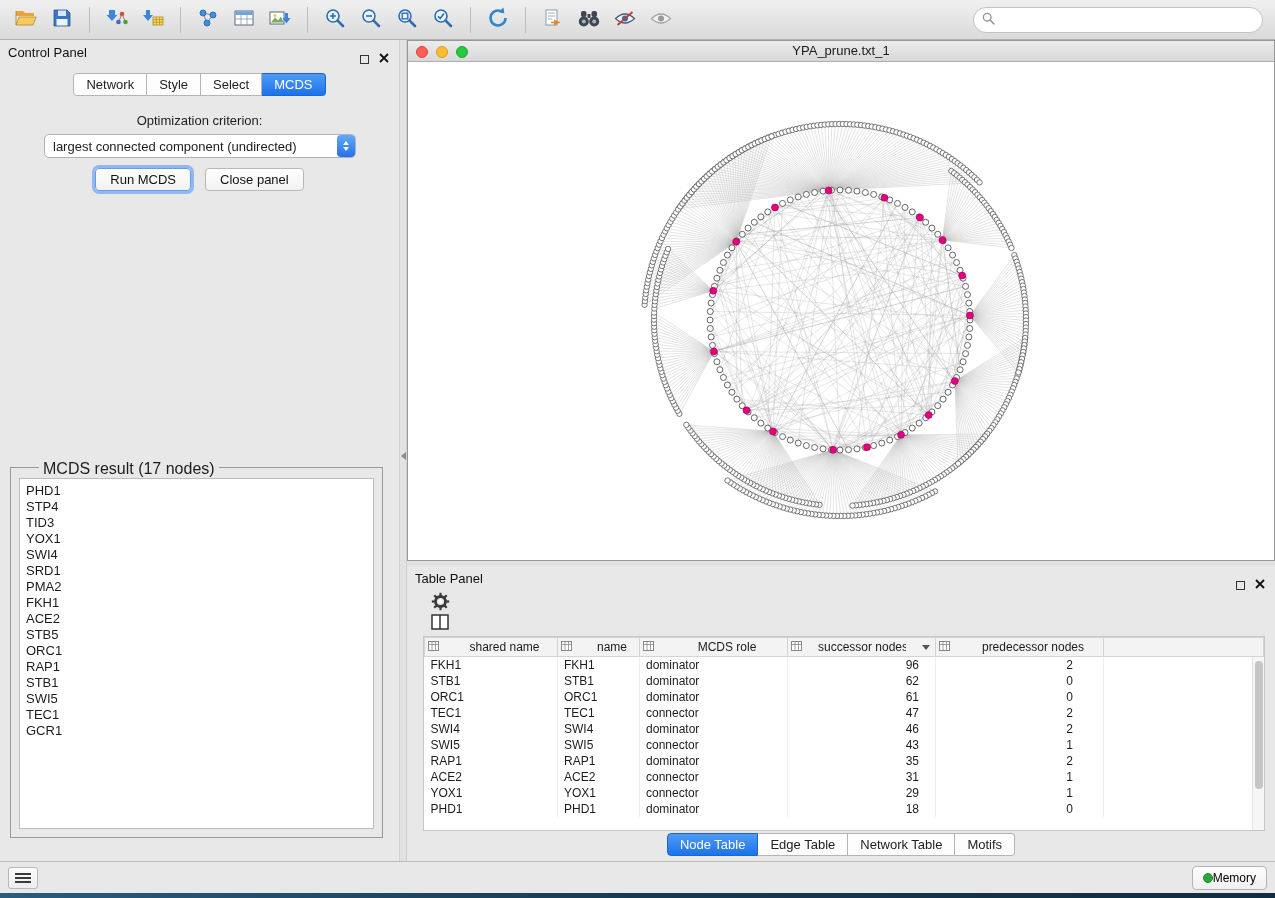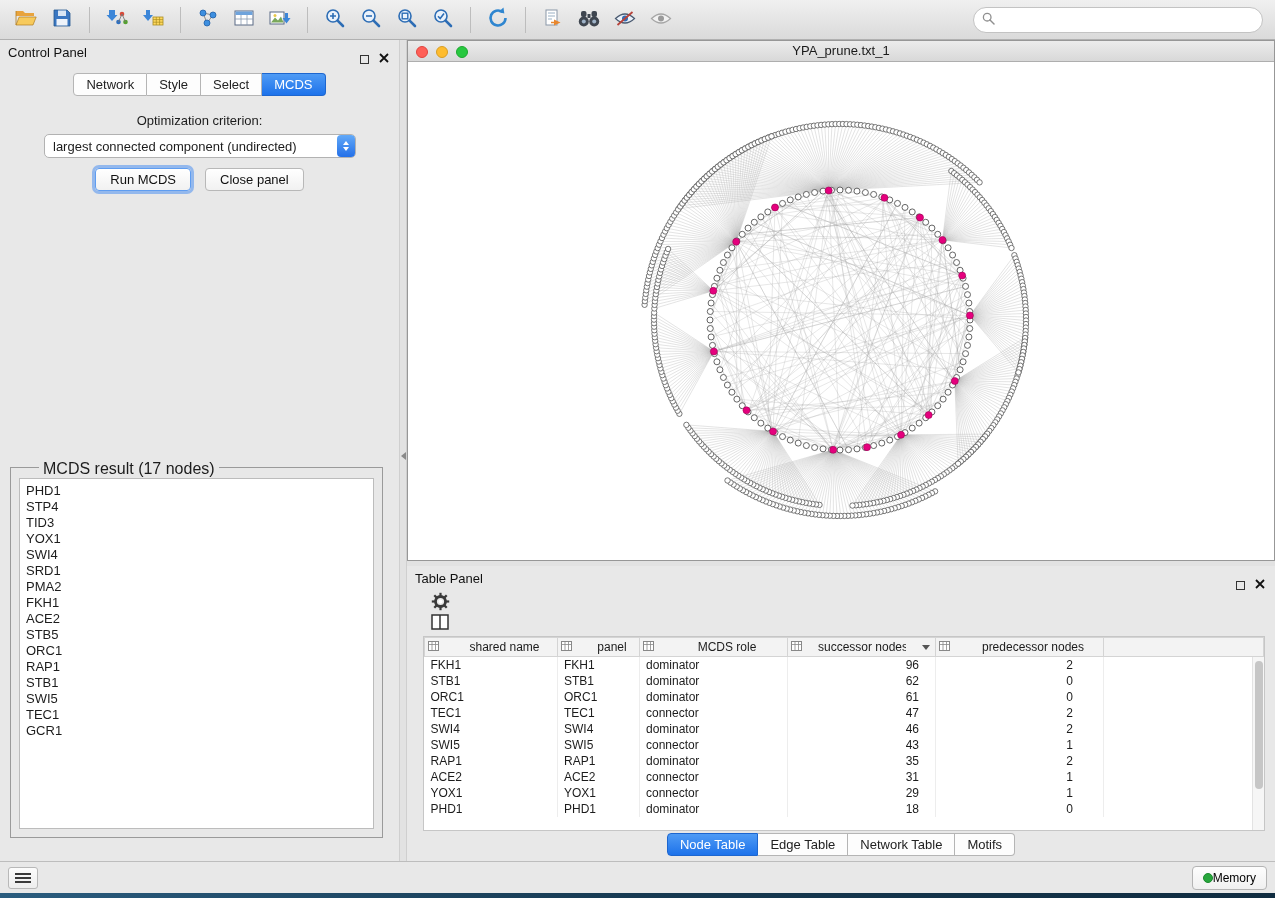--- a/index.html
+++ b/index.html
@@ -1661,21 +1661,21 @@
                     </svg></span>
                   <span class="th-label">shared name</span>
                 </div>
               </th>
             <th>
                 <div class="th-inner">
                   <span><svg width="11" height="10" viewBox="0 0 11 10">
                       <rect x="0.5" y="0.5" width="10" height="9" fill="#fff" stroke="#888"></rect>
                       <path d="M0.5 3.5h10M4 0.5v9M7.5 0.5v9" stroke="#888" stroke-width="0.8"></path>
                     </svg></span>
-                  <span class="th-label">panel</span>
+                  <span class="th-label">name</span>
                 </div>
               </th>
             <th>
                 <div class="th-inner">
                   <span><svg width="11" height="10" viewBox="0 0 11 10">
                       <rect x="0.5" y="0.5" width="10" height="9" fill="#fff" stroke="#888"></rect>
                       <path d="M0.5 3.5h10M4 0.5v9M7.5 0.5v9" stroke="#888" stroke-width="0.8"></path>
                     </svg></span>
                   <span class="th-label">MCDS role</span>
                 </div>

